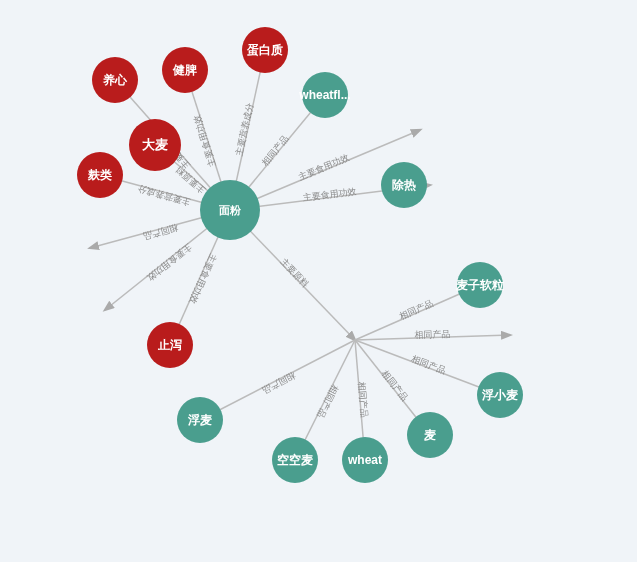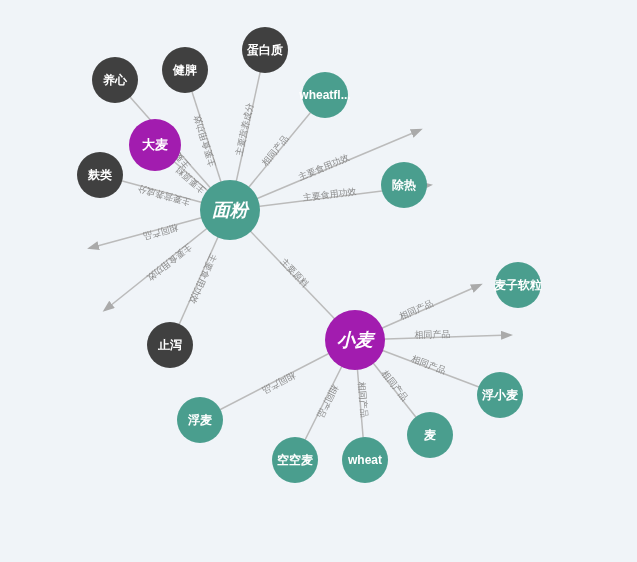--- a/index.html
+++ b/index.html
@@ -30,34 +30,33 @@
       justify-content: center;
       font-size: 13px;
       font-weight: bold;
       color: white;
       text-align: center;
       transform: translate(-50%, -50%);
       white-space: nowrap;
     }
     .node.center-large {
       width: 60px; height: 60px;
-      font-size: 18px;
-      font-style: italic;
+      font-size: 11px;
     }
     .node.medium {
       width: 52px; height: 52px;
       font-size: 13px;
     }
     .node.small {
       width: 46px; height: 46px;
       font-size: 12px;
     }
-    .orange { background-color: #404040; font-family: Liberation Serif, serif; }
+    .orange { background-color: #b91c1c; font-family: Liberation Serif, serif; }
     .teal { background-color: #4a9e8e; }
-    .blue { background-color: #a21caf; }
+    .blue { background-color: #b91c1c; }
   </style>
 </head>
 <body>
 
 <div id="canvas">
   <svg id="lines">
       <defs>
         <marker id="arrow" markerWidth="8" markerHeight="8" refX="6" refY="3" orient="auto">
           <path d="M0,0 L0,6 L8,3 z" fill="#aaaaaa"></path>
         </marker>
@@ -95,28 +94,27 @@
       <line x1="355" y1="340" x2="430" y2="435" stroke="#bbbbbb" stroke-width="1.5" marker-end="url(#arrow)"></line>
       <text x="392.5" y="387.5" fill="#888" font-size="9" font-family="Microsoft YaHei, Arial, sans-serif" text-anchor="middle" transform="rotate(51.70983680775693, 392.5, 387.5)">相同产品</text>
       <line x1="355" y1="340" x2="295" y2="460" stroke="#bbbbbb" stroke-width="1.5" marker-end="url(#arrow)"></line>
       <text x="325" y="400" fill="#888" font-size="9" font-family="Microsoft YaHei, Arial, sans-serif" text-anchor="middle" transform="rotate(116.56505117707799, 325, 400)">相同产品</text>
       <line x1="355" y1="340" x2="365" y2="460" stroke="#bbbbbb" stroke-width="1.5" marker-end="url(#arrow)"></line>
       <text x="360" y="400" fill="#888" font-size="9" font-family="Microsoft YaHei, Arial, sans-serif" text-anchor="middle" transform="rotate(85.23635830927383, 360, 400)">相同产品</text>
       <line x1="355" y1="340" x2="200" y2="420" stroke="#bbbbbb" stroke-width="1.5" marker-end="url(#arrow)"></line>
       <text x="277.5" y="380" fill="#888" font-size="9" font-family="Microsoft YaHei, Arial, sans-serif" text-anchor="middle" transform="rotate(152.7004277886672, 277.5, 380)">相同产品</text>
     </svg>
 <div class="node center-large teal" style="left: 230px; top: 210px;">面粉</div>
-    <div class="node center-large blue" style="left: 355px; top: 340px;">小麦</div>
     <div class="node medium blue" style="left: 155px; top: 145px;">大麦</div>
     <div class="node small orange" style="left: 265px; top: 50px;">蛋白质</div>
     <div class="node small teal" style="left: 325px; top: 95px;">wheatfl...</div>
     <div class="node small teal" style="left: 404px; top: 185px;">除热</div>
     <div class="node small orange" style="left: 115px; top: 80px;">养心</div>
     <div class="node small orange" style="left: 185px; top: 70px;">健脾</div>
     <div class="node small orange" style="left: 100px; top: 175px; text-align: right;">麸类</div>
     <div class="node small orange" style="left: 170px; top: 345px;">止泻</div>
-    <div class="node small teal" style="left: 480px; top: 285px; margin-left: 38px;">麦子软粒</div>
+    <div class="node small teal" style="left: 480px; top: 285px;">麦子软粒</div>
     <div class="node small teal" style="left: 500px; top: 395px;">浮小麦</div>
     <div class="node small teal" style="left: 430px; top: 435px;">麦</div>
     <div class="node small teal" style="left: 295px; top: 460px;">空空麦</div>
     <div class="node small teal" style="left: 365px; top: 460px;">wheat</div>
     <div class="node small teal" style="left: 200px; top: 420px;">浮麦</div>
   </div>
 
 </body></html>

